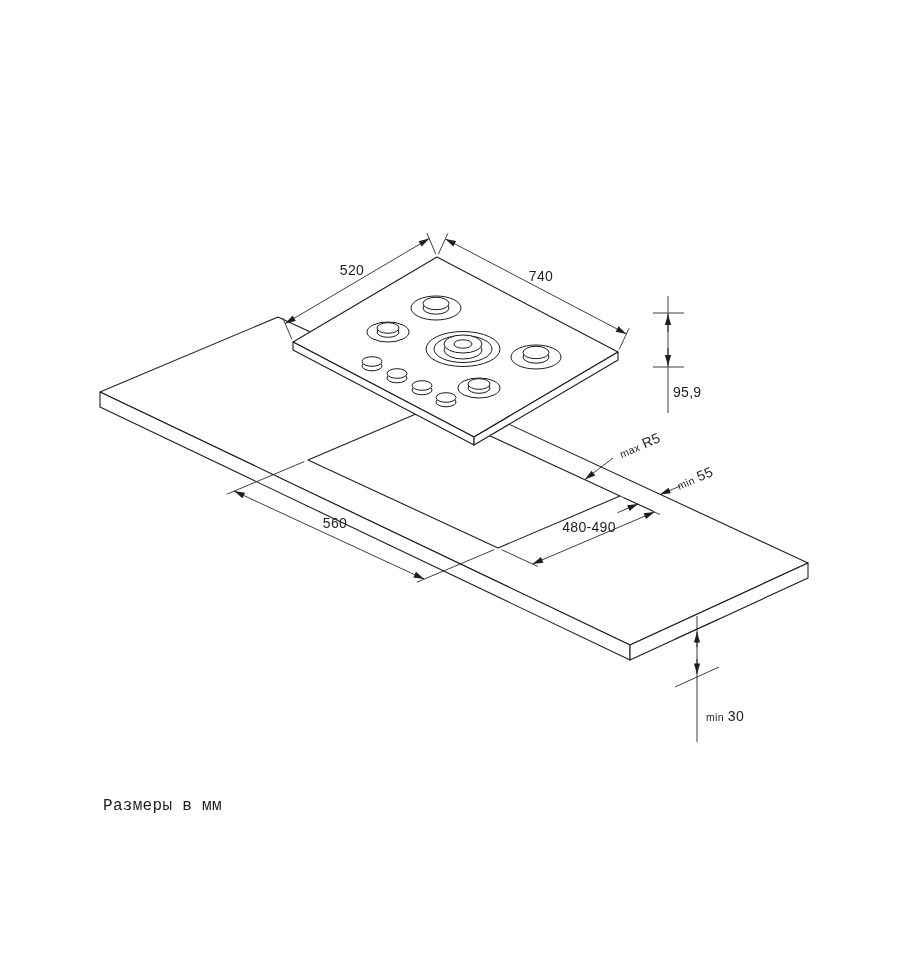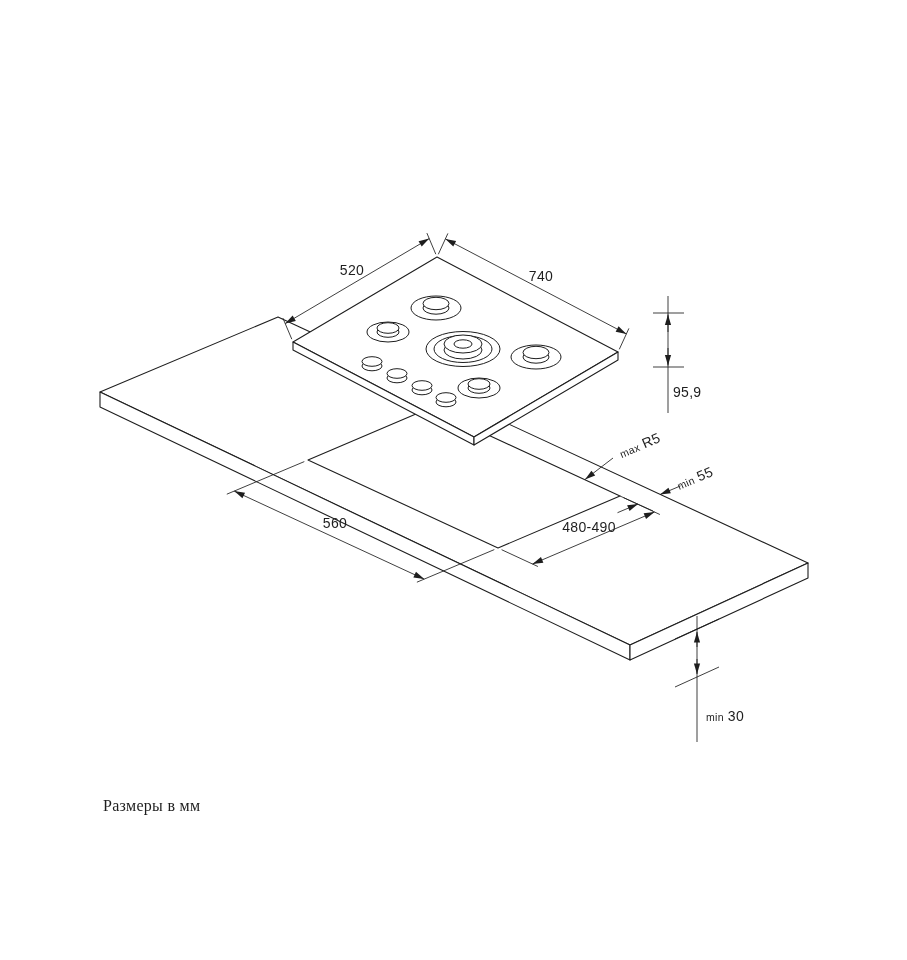--- a/index.html
+++ b/index.html
@@ -4,21 +4,21 @@
 <style>
   html,body{margin:0;padding:0;background:#ffffff;}
   .stage{position:relative;width:907px;height:960px;background:#ffffff;overflow:hidden;}
   svg{position:absolute;left:0;top:0;}
   .face{fill:#ffffff;stroke:#1e1e1e;stroke-width:1.1;stroke-linejoin:round;}
   .line{fill:none;stroke:#1e1e1e;stroke-width:1.1;stroke-linecap:round;stroke-linejoin:round;}
   .thin{fill:none;stroke:#1e1e1e;stroke-width:0.85;}
   .ell{fill:#ffffff;stroke:#1e1e1e;stroke-width:1;}
   text{font-family:"Liberation Sans",sans-serif;font-size:14px;fill:#1e1e1e;letter-spacing:.3px;}
   .small{font-size:10.5px;}
-  .footnote{position:absolute;left:103px;top:797px;font-family:Liberation Serif, serif;
+  .footnote{position:absolute;left:103px;top:797px;font-family:Liberation Mono, monospace;
             font-size:16px;color:#1e1e1e;letter-spacing:.3px;}
 </style>
 </head>
 <body>
 
 <div class="stage">
 
 <svg width="907" height="960" viewBox="0 0 907 960">
   <defs>
     <marker id="arr" markerUnits="userSpaceOnUse" markerWidth="12" markerHeight="8" refX="11" refY="4" orient="auto-start-reverse">

